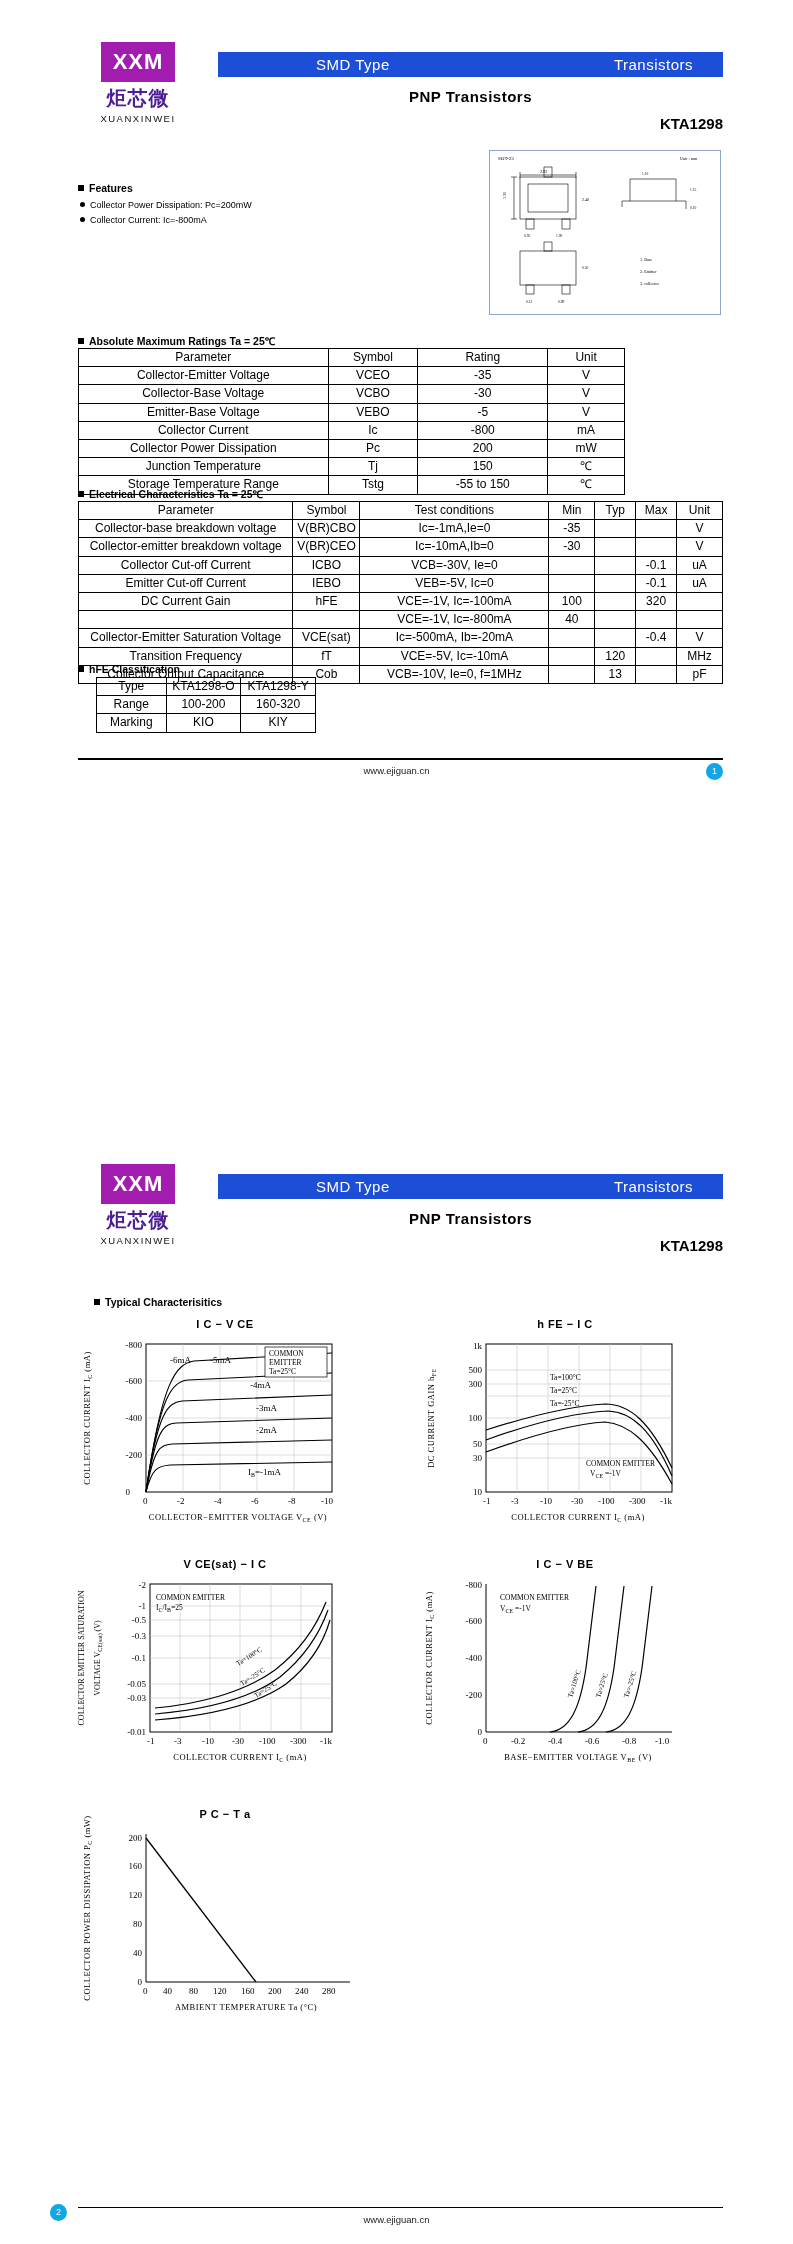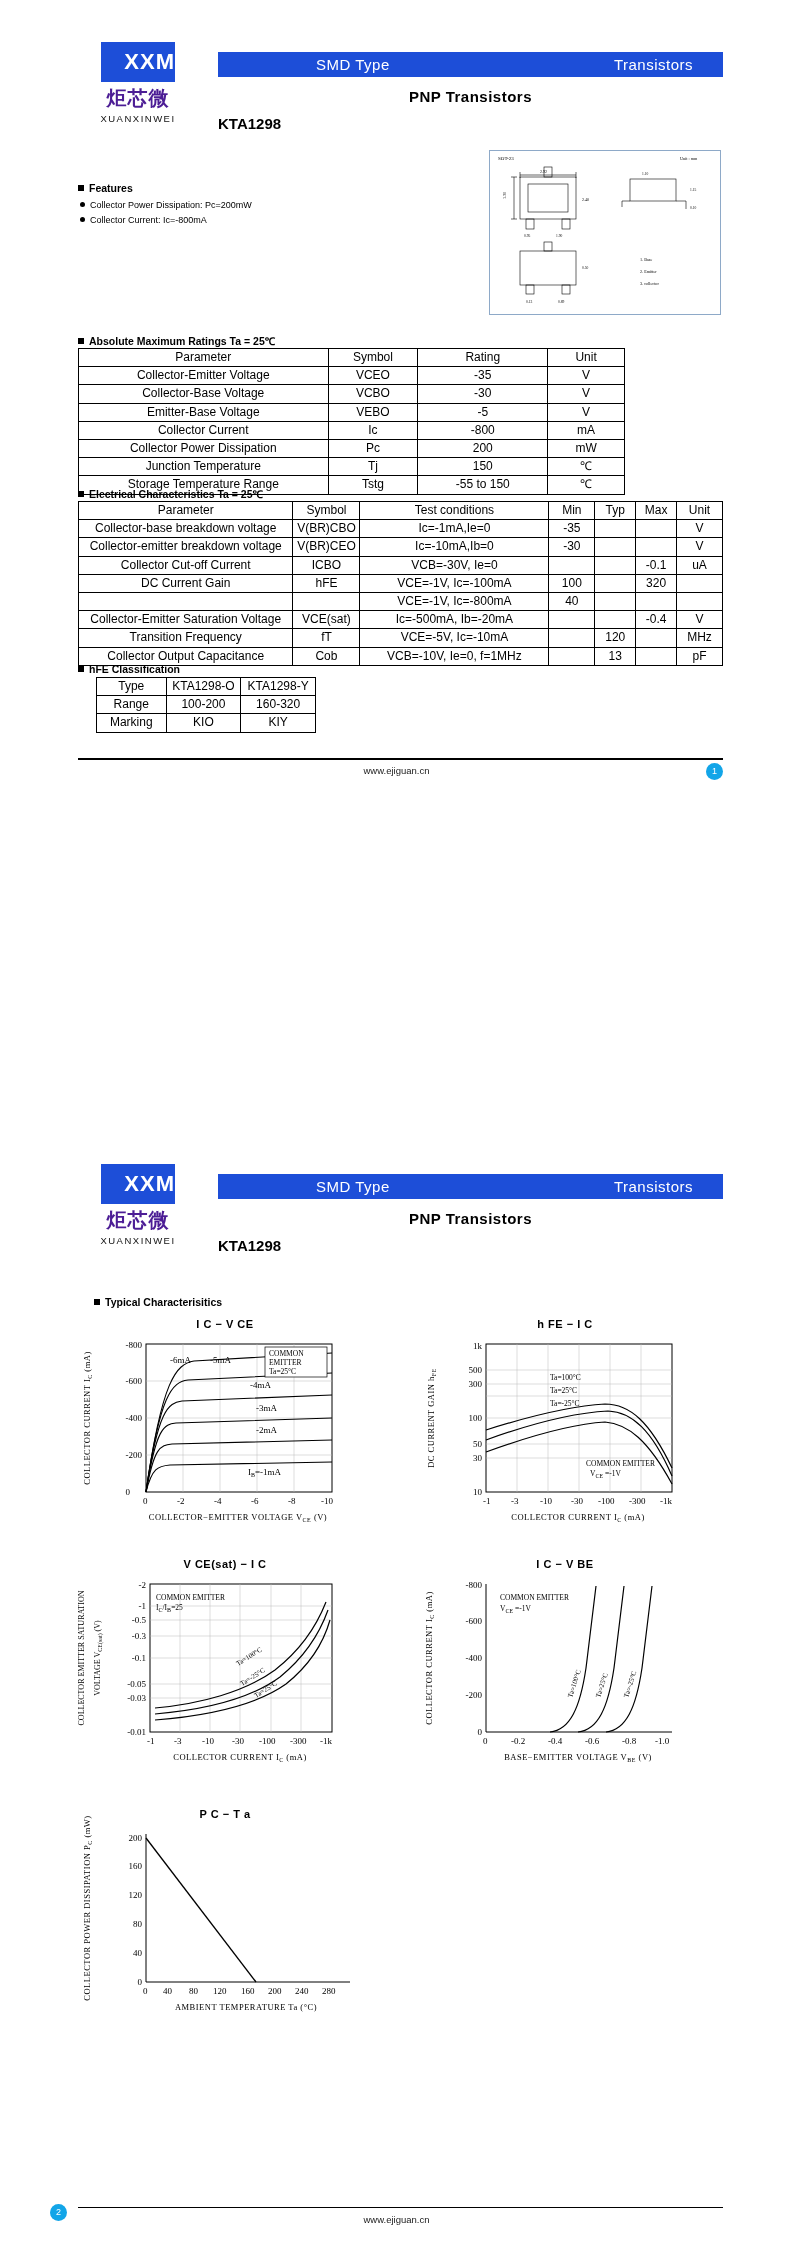--- a/index.html
+++ b/index.html
@@ -26,28 +26,28 @@
   }
   .logo {
     position: absolute;
     left: 78px; top: 42px;
     width: 120px;
     text-align: center;
   }
   .logo-mark {
     width: 74px; height: 40px;
     margin: 0 auto;
-    background: #1d4ed8;
+    background: #a21caf;
     position: relative;
     color: #fff;
     font-size: 22px;
     font-weight: bold;
     letter-spacing: 1px;
     line-height: 40px;
-    text-align: right;
+    text-align: center;
   }
   .logo-cn {
     font-size: 20px;
     font-weight: bold;
     letter-spacing: 1px;
     margin-top: 3px;
     color: #4c1d95;
   }
   .logo-en {
     font-size: 9.5px;
@@ -78,21 +78,21 @@
     width: 505px;
     text-align: center;
     font-size: 15px;
     font-weight: bold;
     letter-spacing: .5px;
   }
   .partno {
     position: absolute;
     left: 218px; top: 115px;
     width: 505px;
-    text-align: left;
+    text-align: right;
     font-size: 15px;
     font-weight: bold;
   }
   
   .sec {
     position: absolute;
     font-size: 10.5px;
     font-weight: bold;
   }
   .sec .sq {
@@ -337,20 +337,29 @@
           <td class="l">Ic=-10mA,Ib=0</td>
           <td>-30</td>
           <td></td>
           <td></td>
           <td>V</td>
         </tr>
         <tr>
           <td class="l">Collector Cut-off Current</td>
           <td>ICBO</td>
           <td class="l">VCB=-30V, Ie=0</td>
+          <td></td>
+          <td></td>
+          <td>-0.1</td>
+          <td>uA</td>
+        </tr>
+        <tr>
+          <td class="l">Emitter Cut-off Current</td>
+          <td>IEBO</td>
+          <td class="l">VEB=-5V, Ic=0</td>
           <td></td>
           <td></td>
           <td>-0.1</td>
           <td>uA</td>
         </tr>
         <tr>
           <td class="l">DC Current Gain</td>
           <td>hFE</td>
           <td class="l">VCE=-1V, Ic=-100mA</td>
           <td>100</td>

